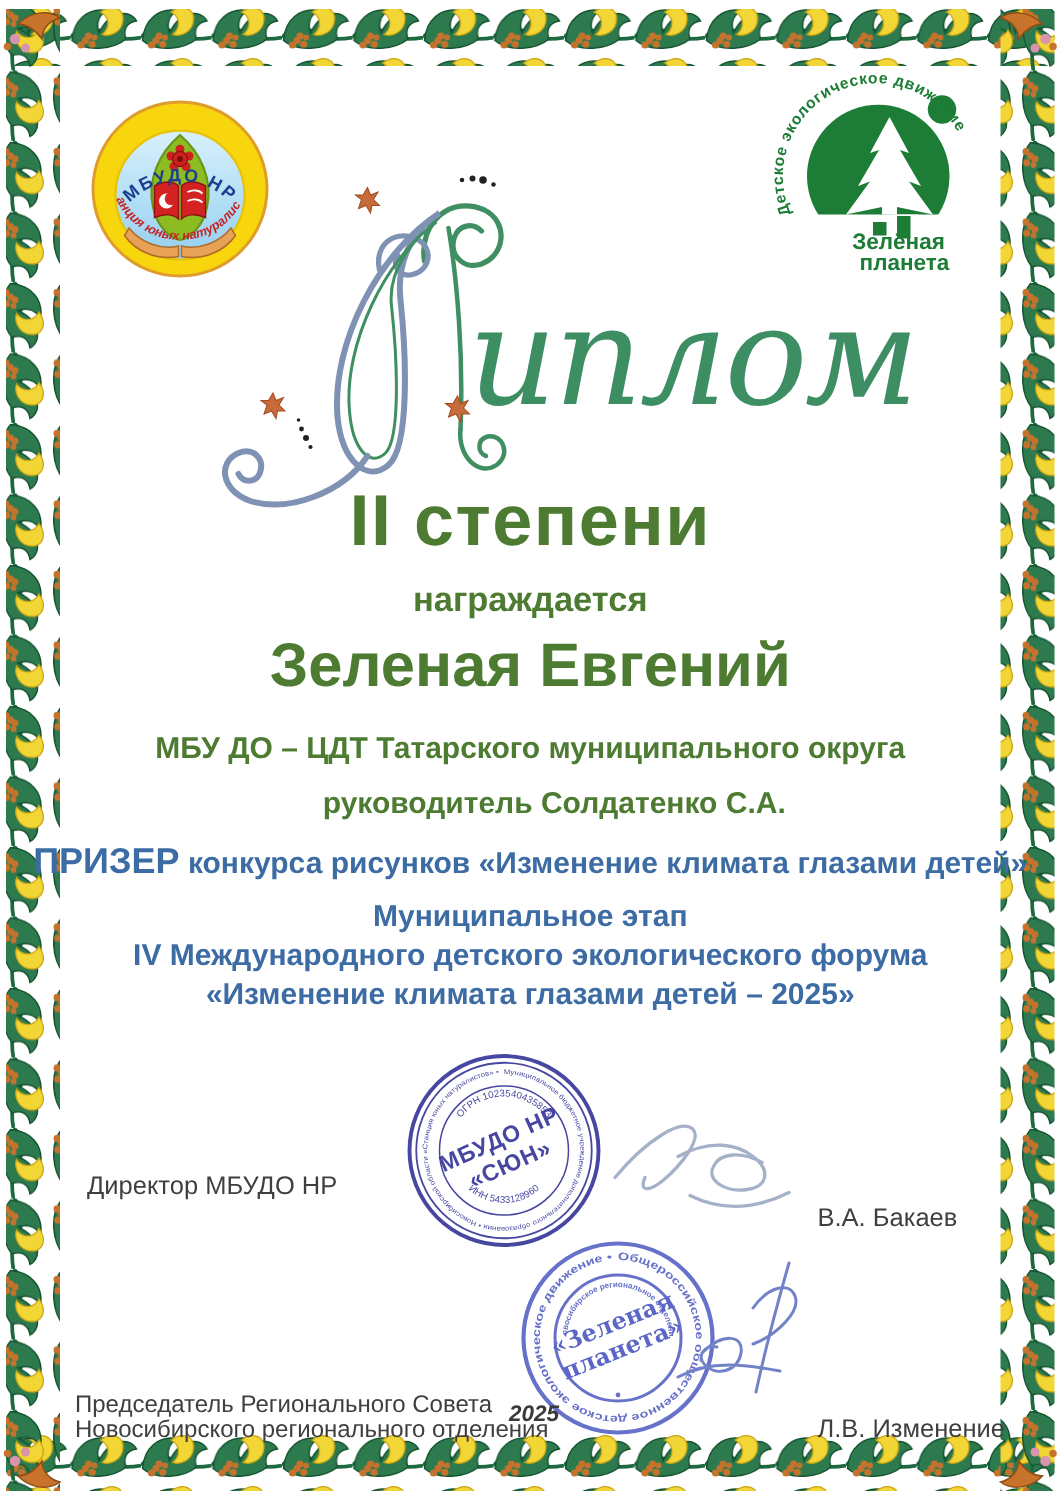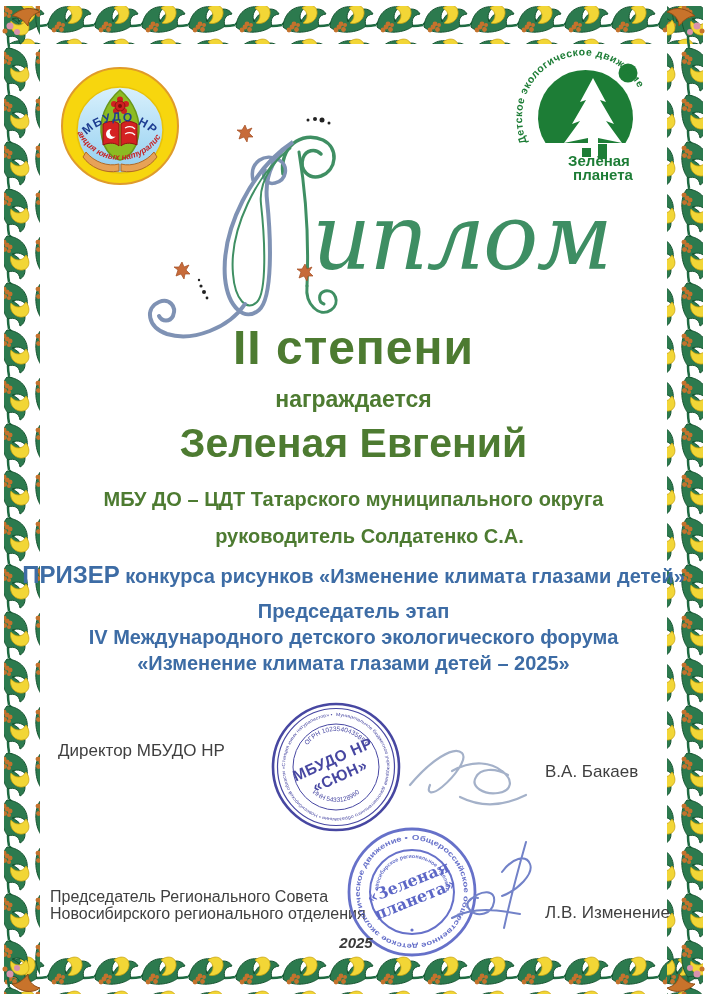--- a/index.html
+++ b/index.html
@@ -2,21 +2,21 @@
 <html><head>
 <meta charset="utf-8">
 <style>
   html,body{margin:0;padding:0;}
   body{width:707px;height:1000px;position:relative;background:#ffffff;
        font-family:"Liberation Sans",sans-serif;overflow:hidden;}
   .abs{position:absolute;}
   .ctext{position:absolute;left:0;right:0;text-align:center;}
   .green{color:#4d7b31;}
   .blue{color:#3d6ca5;}
-  .gray-label{color:#3f3f3f;}
+  .gray-label{color:#3f3f3f;margin-top:40px;}
   .sr{position:absolute;width:1px;height:1px;overflow:hidden;clip-path:inset(50%);}
   #degree{top:320px;font-size:48px;font-weight:bold;letter-spacing:1px;}
   #awarded{top:386px;font-size:23px;font-weight:bold;}
   #recipient{top:420px;font-size:41px;font-weight:bold;}
   #organization{top:488px;font-size:20px;font-weight:bold;}
   #supervisor{top:525px;font-size:20px;font-weight:bold;padding-left:32px;}
   #achievement{top:561px;font-size:20px;font-weight:bold;}
   #achievement .big{font-size:24px;}
   #stage{top:600px;font-size:20px;font-weight:bold;}
   #forum{top:626px;font-size:20px;font-weight:bold;}
@@ -159,21 +159,21 @@
 <div class="abs" id="title-rest">иплом</div>
 
 <div class="ctext green" id="degree">II степени</div>
 <div class="ctext green" id="awarded">награждается</div>
 <div class="ctext green" id="recipient">Зеленая Евгений</div>
 <div class="ctext green" id="organization">МБУ ДО – ЦДТ Татарского муниципального округа</div>
 <div class="ctext green" id="supervisor">руководитель Солдатенко С.А.</div>
 <div class="ctext blue" id="achievement">
   <span class="big">ПРИЗЕР</span><span> конкурса рисунков «Изменение климата глазами детей»</span>
 </div>
-<div class="ctext blue" id="stage">Председатель этап</div>
+<div class="ctext blue" id="stage">Муниципальное этап</div>
 <div class="ctext blue" id="forum">IV Международного детского экологического форума</div>
 <div class="ctext blue" id="theme">«Изменение климата глазами детей – 2025»</div>
 
 <div class="abs gray-label" id="director-label">
   <div class="l1">Директор МБУДО НР</div>
 </div>
 
 <svg class="abs" style="left:270px;top:701px;opacity:.88;" width="132" height="132" viewBox="0 0 132 132">
   <defs>
     <path id="s1ring" d="M66,15 A51,51 0 1 1 65.9,15" fill="none"></path>

